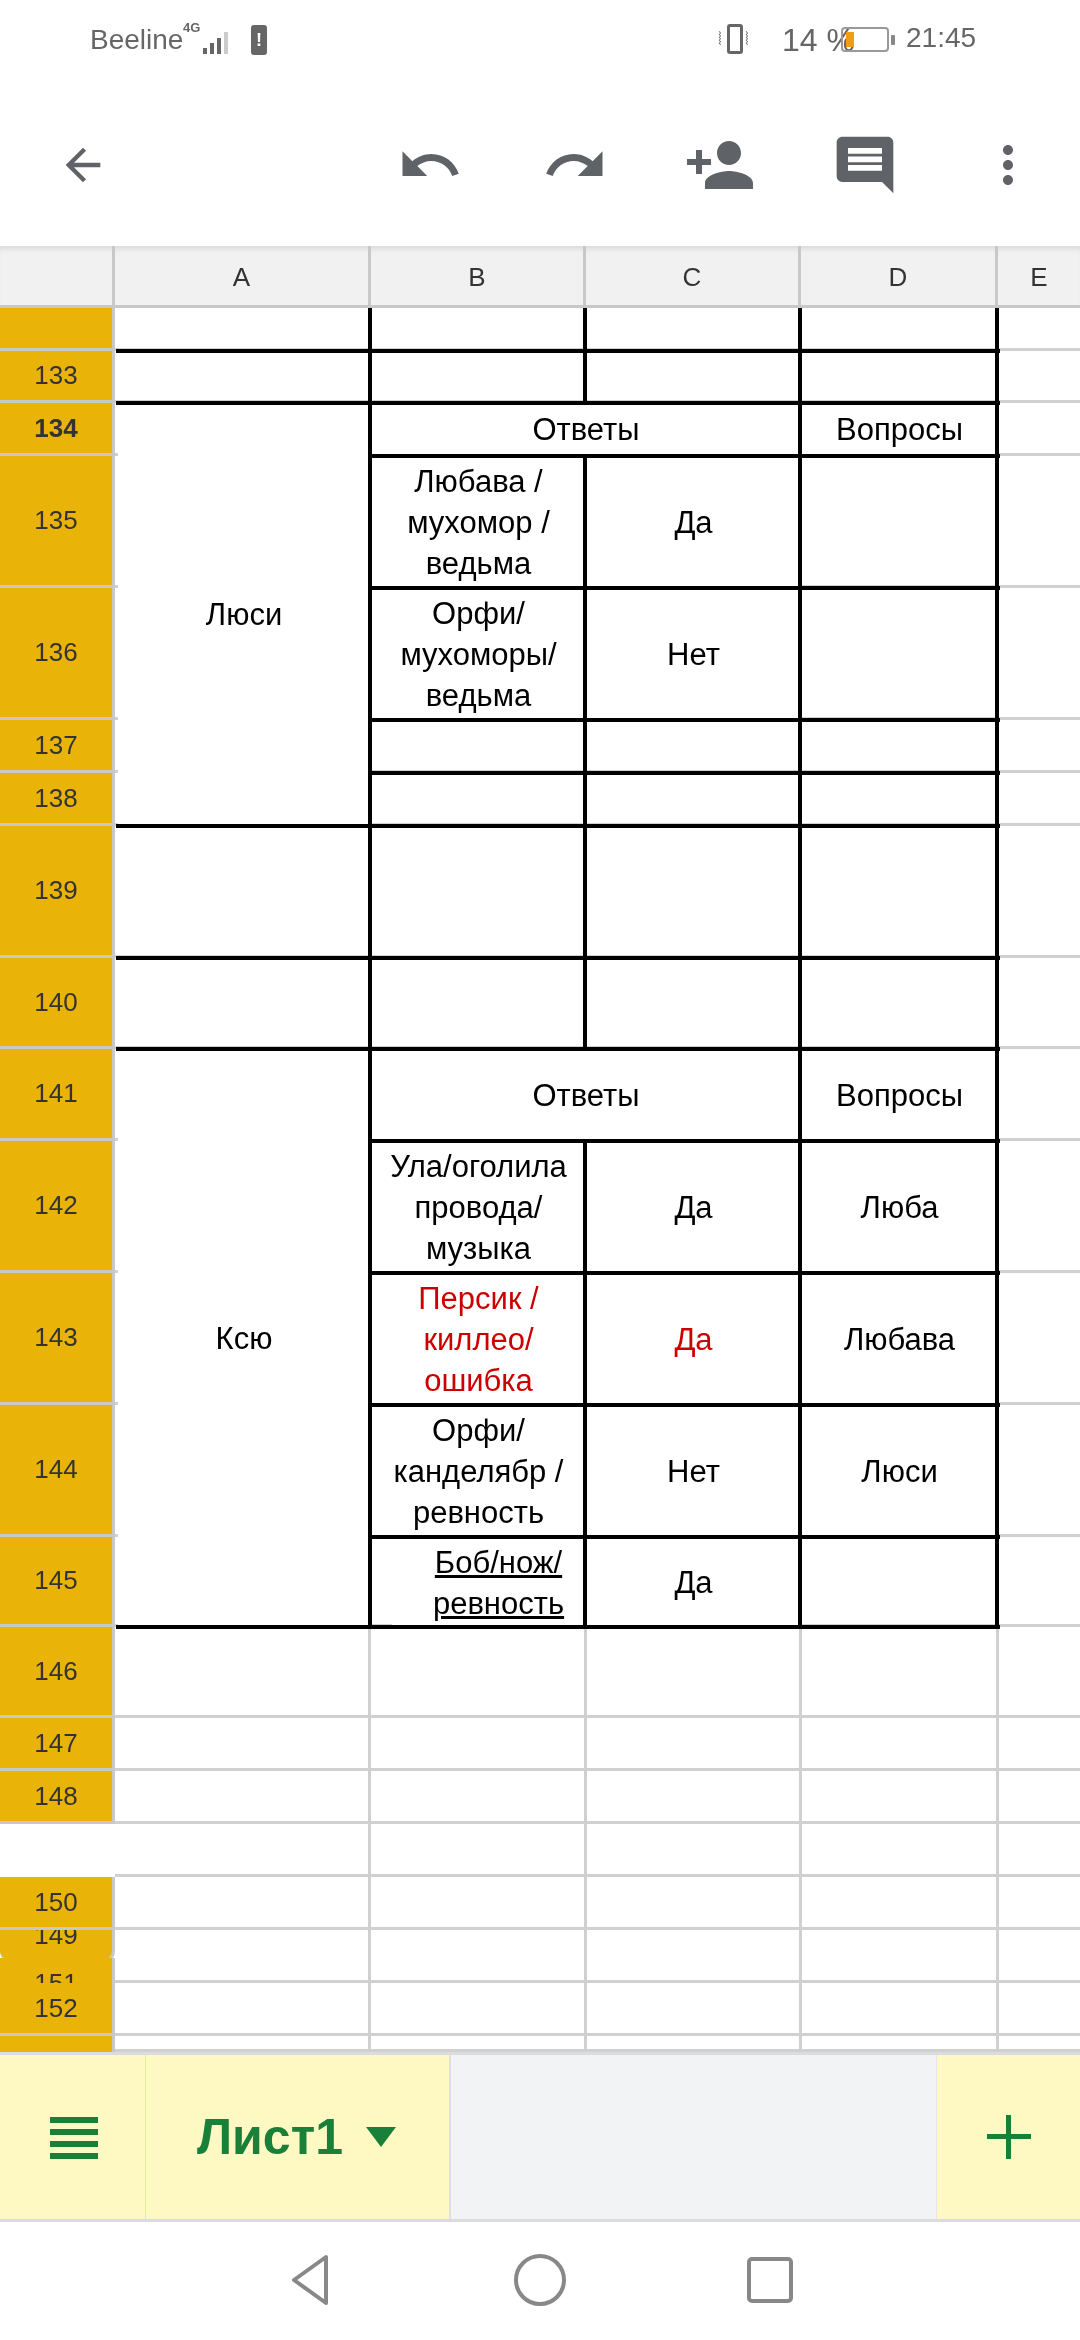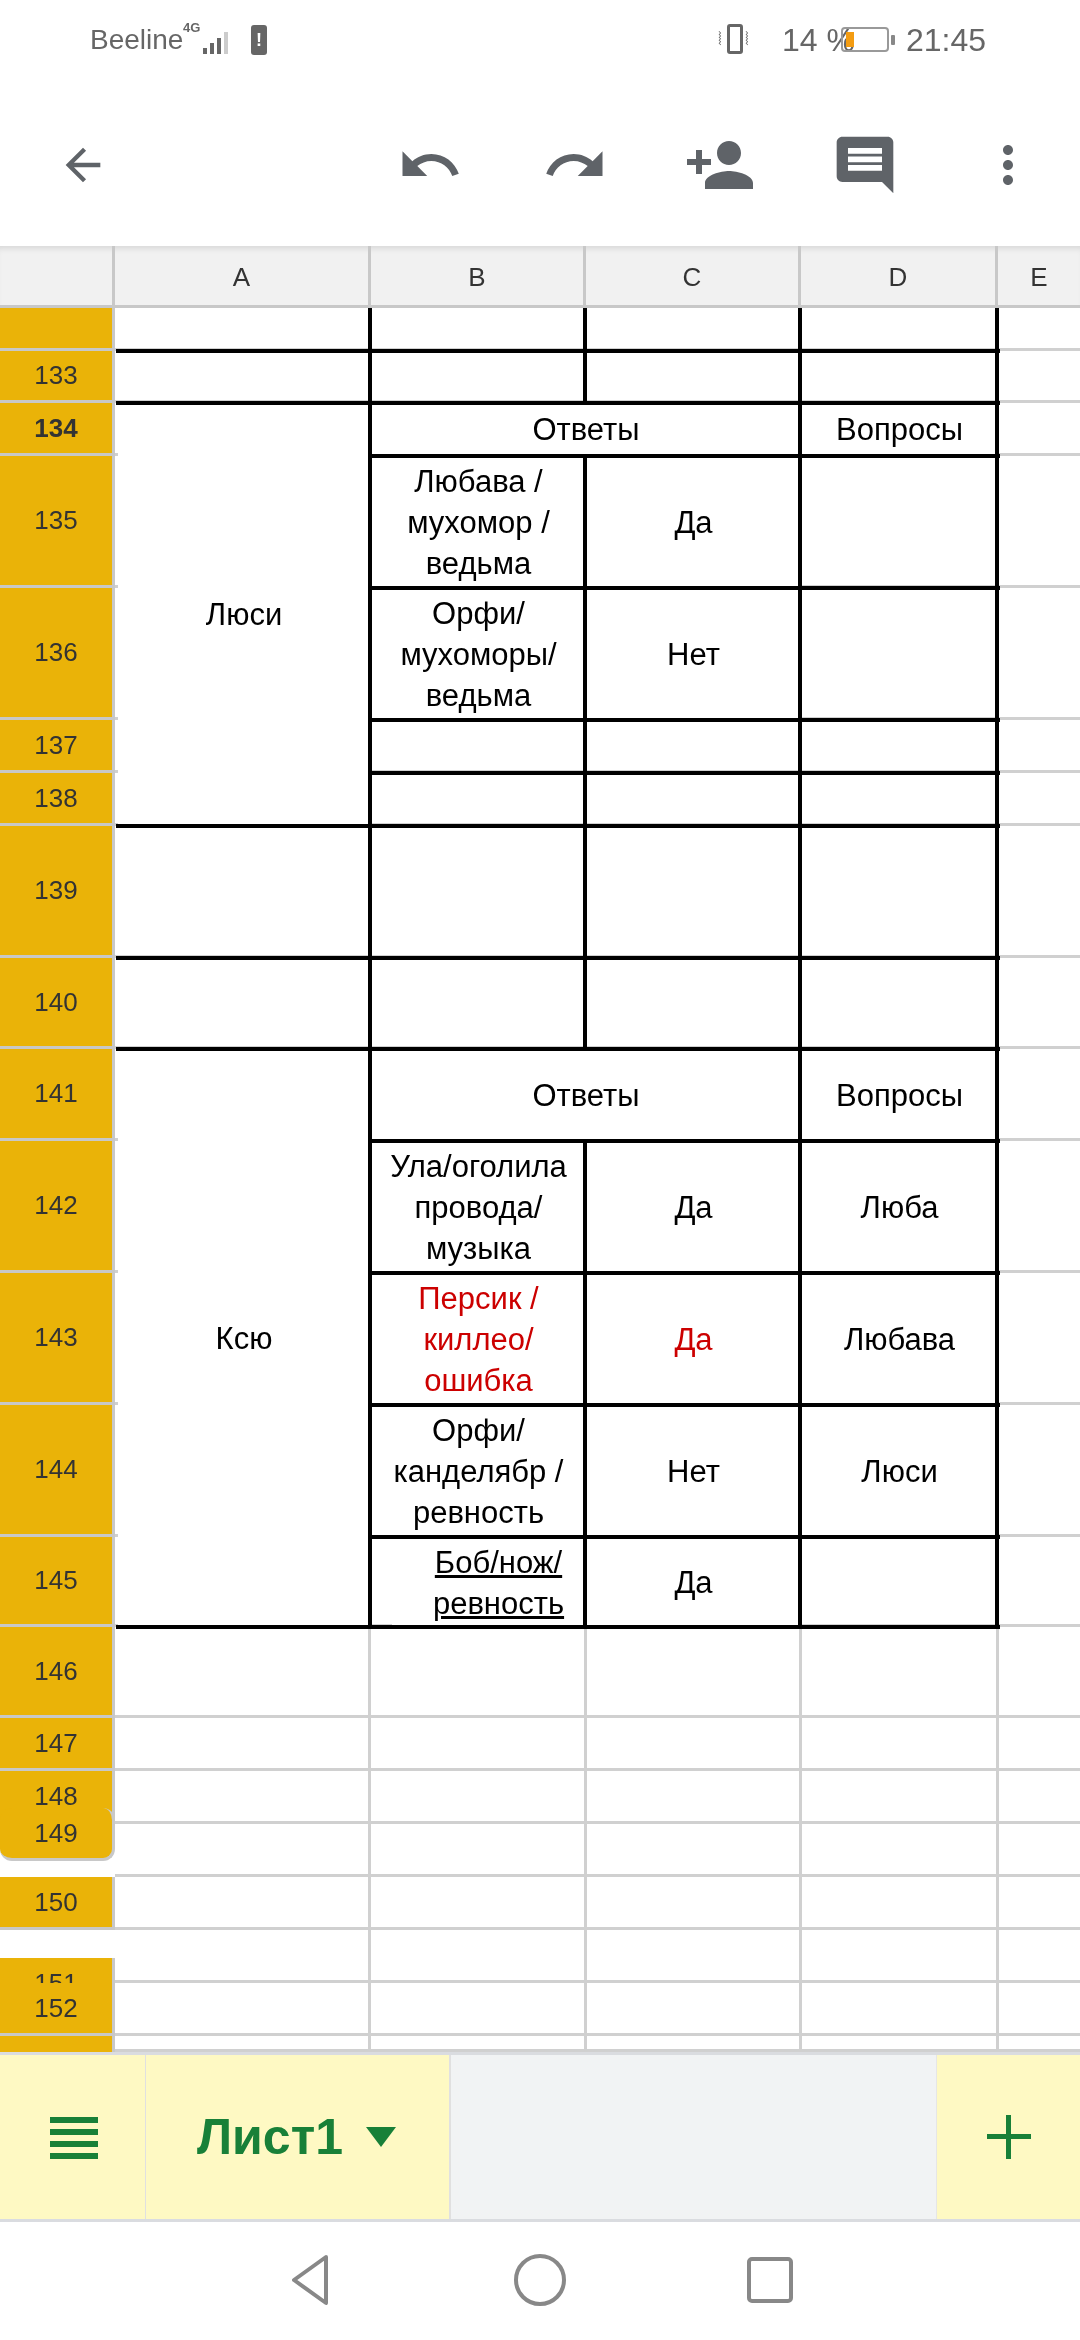--- a/index.html
+++ b/index.html
@@ -13,21 +13,21 @@
   .sb-net .g4 { position: absolute; left: 0; top: 0; font-size: 13px; font-weight: bold; color: #666; }
   .sb-net .bar { position: absolute; bottom: 2px; width: 4px; background: #666; }
   .sb-alert { position: absolute; left: 251px; top: 25px; width: 16px; height: 30px; background: #666; border-radius: 3px; color: #fff; font-size: 18px; font-weight: bold; text-align: center; line-height: 30px; }
   .sb-vibrate { position: absolute; left: 718px; top: 24px; width: 36px; height: 32px; }
   .sb-vibrate .phone { position: absolute; left: 9px; top: 0; width: 16px; height: 30px; border: 3px solid #666; border-radius: 3px; }
   .sb-vibrate .w { position: absolute; top: 6px; font-size: 18px; color: #666; line-height: 18px; }
   .sb-pct { position: absolute; left: 758px; top: 22px; font-size: 32px; color: #666; margin-left: 24px; }
   .sb-battery { position: absolute; left: 841px; top: 27px; width: 48px; height: 25px; border: 2px solid #999; border-radius: 4px; }
   .sb-battery .lvl { position: absolute; left: 3px; top: 3px; width: 8px; height: 15px; background: #f39c12; }
   .sb-battery .tip { position: absolute; right: -8px; top: 6px; width: 4px; height: 10px; background: #888; border-radius: 1px; }
-  .sb-time { position: absolute; left: 906px; top: 22px; font-size: 32px; color: #666; }
+  .sb-time { position: absolute; left: 906px; top: 22px; font-size: 28px; color: #666; }
 
   
   .toolbar { position: absolute; left: 0; top: 80px; width: 1080px; height: 166px; background: #fff; }
   .tb-btn { position: absolute; top: 45px; width: 80px; height: 80px; display: flex; align-items: center; justify-content: center; }
 
   
   .grid { position: absolute; left: 0; top: 246px; width: 1080px; height: 1806px; overflow: hidden; background: #fff; }
   .col-header-bar { position: absolute; left: 0; top: 0; width: 1080px; height: 62px; background: #f1f1f1; border-bottom: 3px solid #c8c8c8; box-shadow: inset 0 6px 6px -4px rgba(0,0,0,0.12); }
   .col-hdr { position: absolute; top: 0; height: 62px; display: flex; align-items: center; justify-content: center; font-size: 26px; color: #333; border-right: 3px solid #c8c8c8; }
   .row-hdr { position: absolute; left: 0; width: 115px; background: #eab308; border-right: 3px solid #c8c8c8; border-bottom: 3px solid #c8c8c8; display: flex; align-items: center; justify-content: center; font-size: 26px; color: #333; }
@@ -157,21 +157,21 @@
   <div class="row-hdr" style="top:580px;height:132px;">139</div>
   <div class="row-hdr" style="top:712px;height:91px;">140</div>
   <div class="row-hdr" style="top:803px;height:92px;">141</div>
   <div class="row-hdr" style="top:895px;height:132px;">142</div>
   <div class="row-hdr" style="top:1027px;height:132px;">143</div>
   <div class="row-hdr" style="top:1159px;height:132px;">144</div>
   <div class="row-hdr" style="top:1291px;height:90px;">145</div>
   <div class="row-hdr" style="top:1381px;height:91px;">146</div>
   <div class="row-hdr" style="top:1472px;height:53px;">147</div>
   <div class="row-hdr" style="top:1525px;height:53px;">148</div>
-  <div class="row-hdr" style="top:1562px;height:53px;border-radius:12px;">149</div>
+  <div class="row-hdr" style="top:1664px;height:53px;border-radius:12px;">149</div>
   <div class="row-hdr" style="top:1631px;height:53px;">150</div>
   <div class="row-hdr" style="top:1684px;height:53px;margin-top:28px;">151</div>
   <div class="row-hdr" style="top:1737px;height:53px;">152</div>
   <div class="row-hdr" style="top:1790px;height:16px;border-bottom:none;"></div>
 
   <div class="cell" style="left:118px;top:157px;width:252px;height:422px;">Люси</div>
   <div class="cell" style="left:372px;top:158px;width:428px;height:51px;">Ответы</div>
   <div class="cell" style="left:802px;top:158px;width:195px;height:51px;">Вопросы</div>
   <div class="cell" style="left:372px;top:212px;width:213px;height:129px;">Любава /
 мухомор /

